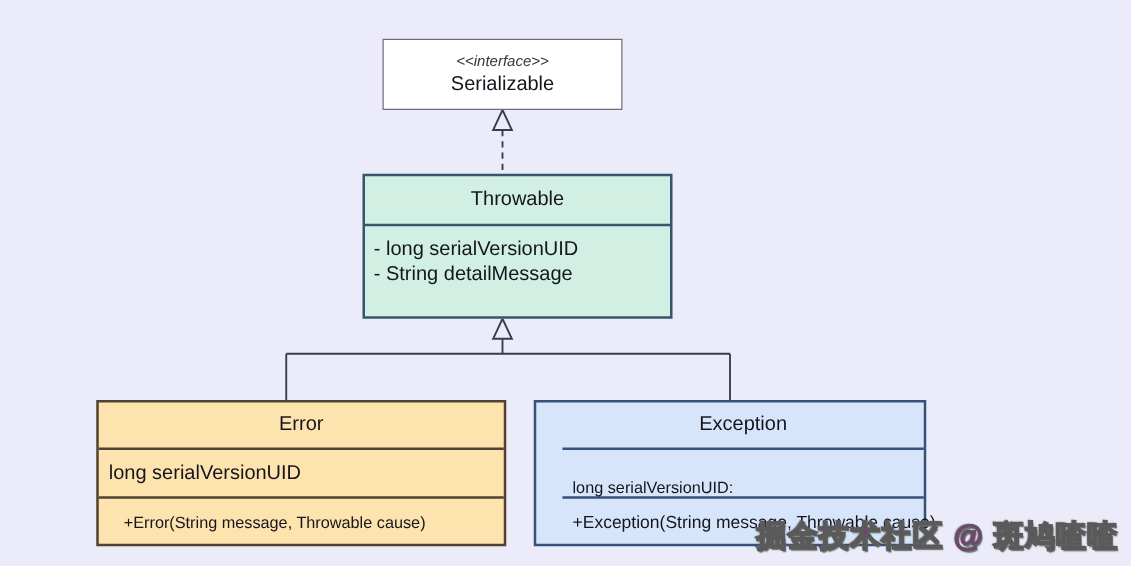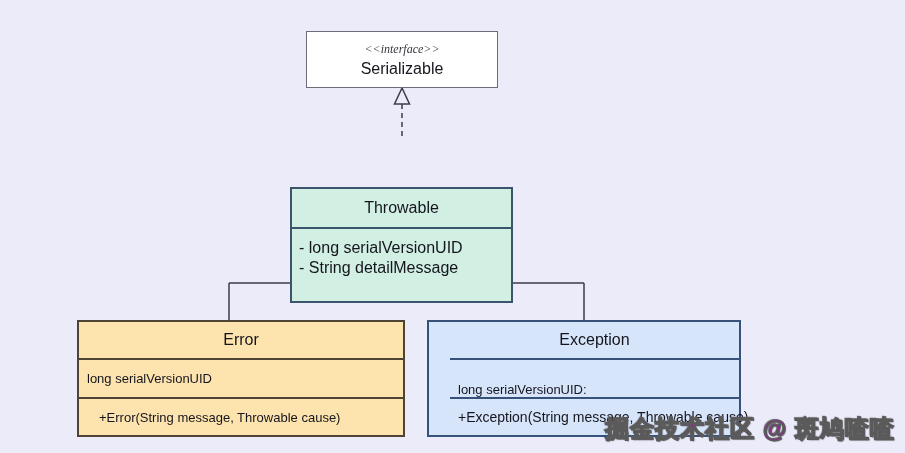--- a/index.html
+++ b/index.html
@@ -10,38 +10,38 @@
     color:#15151d;
   }
   .uml-class { position:absolute; box-sizing:border-box; }
 
   
   .serializable {
     left:306px; top:31px; width:192px; height:57px;
     background:#ffffff; border:1px solid #6d6d78;
     display:flex; flex-direction:column; justify-content:center; align-items:center; gap:3px;
   }
-  .stereotype { font-style:italic; font-size:12px; color:#35353f;font-family:Liberation Serif, serif; }
+  .stereotype { font-style:italic; font-size:12px; color:#35353f; }
   .cname { font-size:16px; color:#15151d; text-align:center; }
 
   
   .throwable {
-    left:290px; top:139px; width:223px; height:116px;
-    background:#d1efe3; border:2px solid #3a556b;margin-top:48px;
+    left:290px; top:139px; width:248px; height:116px;
+    background:#d1efe3; border:2px solid #3a556b;
   }
   .throwable .hdr { height:38px; display:flex; align-items:center; justify-content:center; border-bottom:2px solid #3a556b; }
   .throwable .attrs { padding:9px 0 0 7px; font-size:16px; line-height:20px; }
 
   
   .error {
     left:77px; top:320px; width:328px; height:117px;
     background:#fde3ad; border:2px solid #4f4336;
   }
   .error .hdr { height:36px; display:flex; align-items:center; justify-content:center; border-bottom:2px solid #4f4336; }
-  .error .attrs { height:37px; display:flex; align-items:center; padding-left:8px; font-size:13px; border-bottom:2px solid #4f4336; }
+  .error .attrs { height:37px; display:flex; align-items:center; padding-left:8px; font-size:16px; border-bottom:2px solid #4f4336; }
   .error .methods { height:36px; display:flex; align-items:center; padding-left:20px; font-size:13px; }
 
   
   .exception {
     left:427px; top:320px; width:314px; height:117px;
     background:#d7e5fb; border:2px solid #36517a;padding-left:21px;
   }
   .exception .hdr { height:36px; display:flex; align-items:center; justify-content:center; border-bottom:2px solid #36517a; }
   .exception .attrs { height:37px; display:flex; align-items:flex-end; padding-left:8px; font-size:13px; border-bottom:2px solid #36517a; }
   .exception .methods { height:36px; display:flex; align-items:center; padding-left:8px; font-size:14px; white-space:nowrap; }

